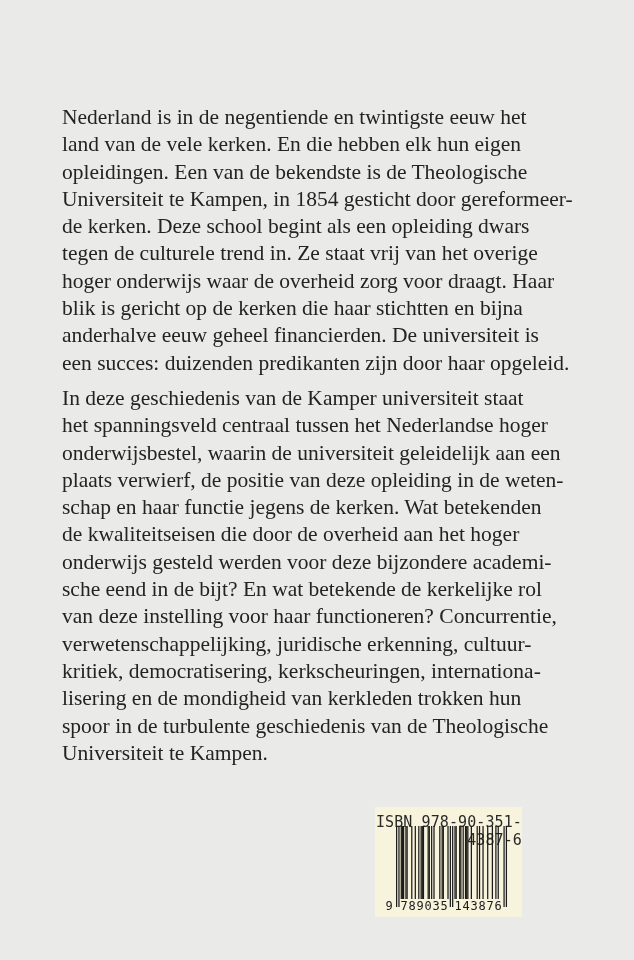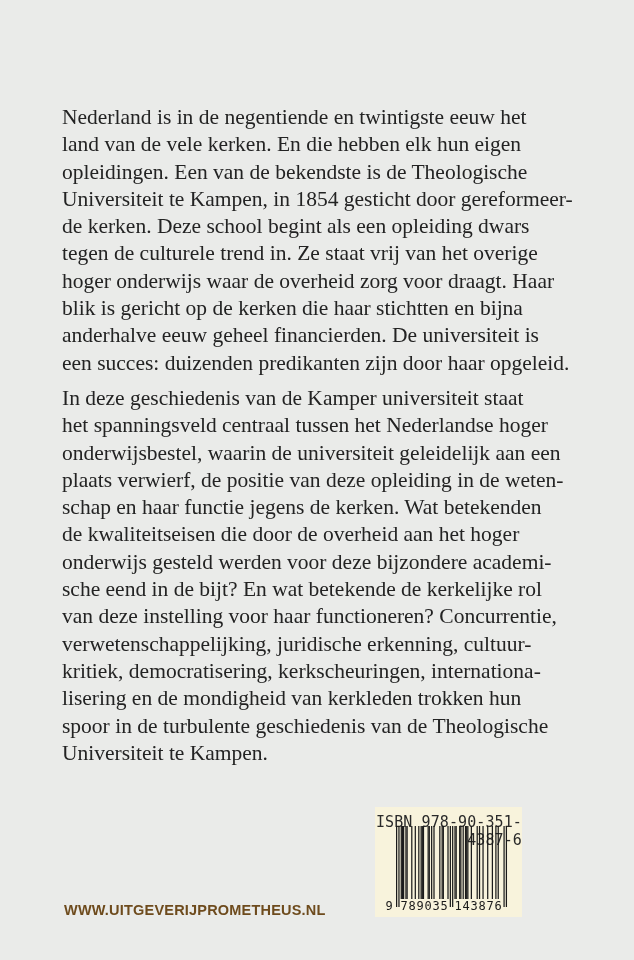--- a/index.html
+++ b/index.html
@@ -120,15 +120,14 @@
         <rect x="110.28" y="0" width="1.23" height="73"></rect>
         <rect x="112.62" y="0" width="1.23" height="73"></rect>
         <rect x="118.46" y="0" width="1.23" height="81"></rect>
         <rect x="120.79" y="0" width="1.23" height="81"></rect>
         <text x="4.5" y="84" text-anchor="middle" letter-spacing="0.8">9</text>
         <text x="39.5" y="84" text-anchor="middle" letter-spacing="0.8">789035</text>
         <text x="93.5" y="84" text-anchor="middle" letter-spacing="0.8">143876</text>
       </svg>
   </div>
 
-  <div class="publisher-url">WWW.UITGEVERIJPROMETHEUS.NL</div>
 
 </div>
 
 </body></html>

